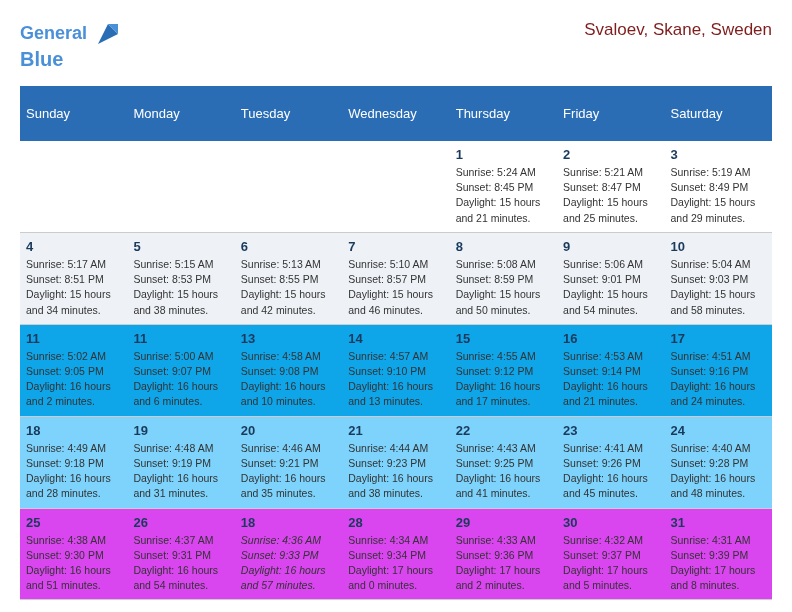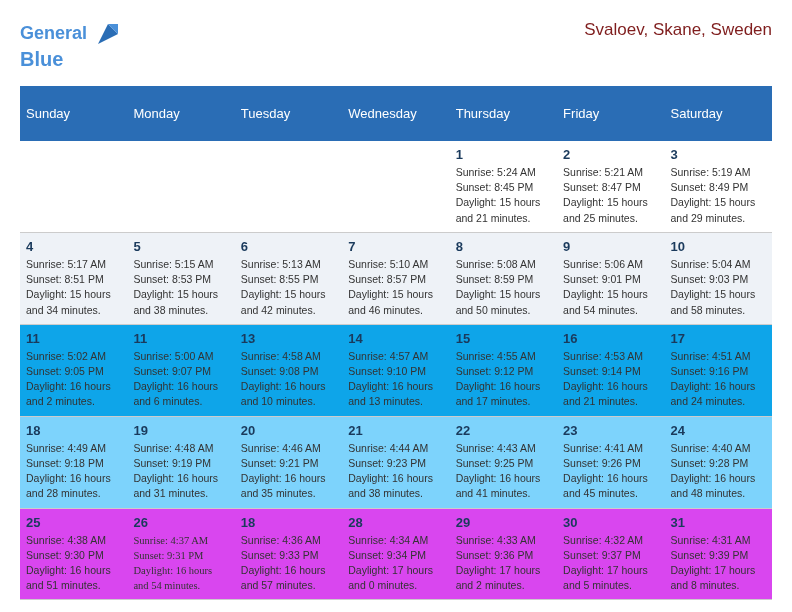--- a/index.html
+++ b/index.html
@@ -303,28 +303,28 @@
       <tr style="background: #d946ef;">
         <td>
           <div class="day-num">25</div>
           <div class="day-info" style="white-space: pre-line;">Sunrise: 4:38 AM
 Sunset: 9:30 PM
 Daylight: 16 hours
 and 51 minutes.</div>
         </td>
         <td>
           <div class="day-num">26</div>
-          <div class="day-info" style="white-space: pre-line; font-family: Liberation Serif, serif;">Sunrise: 4:37 AM
+          <div class="day-info" style="white-space: pre-line;">Sunrise: 4:37 AM
 Sunset: 9:31 PM
 Daylight: 16 hours
 and 54 minutes.</div>
         </td>
         <td>
           <div class="day-num">18</div>
-          <div class="day-info" style="white-space: pre-line;">Sunrise: 4:36 AM
+          <div class="day-info" style="white-space: pre-line; font-style: italic;">Sunrise: 4:36 AM
 Sunset: 9:33 PM
 Daylight: 16 hours
 and 57 minutes.</div>
         </td>
         <td>
           <div class="day-num">28</div>
           <div class="day-info" style="white-space: pre-line;">Sunrise: 4:34 AM
 Sunset: 9:34 PM
 Daylight: 17 hours
 and 0 minutes.</div>

